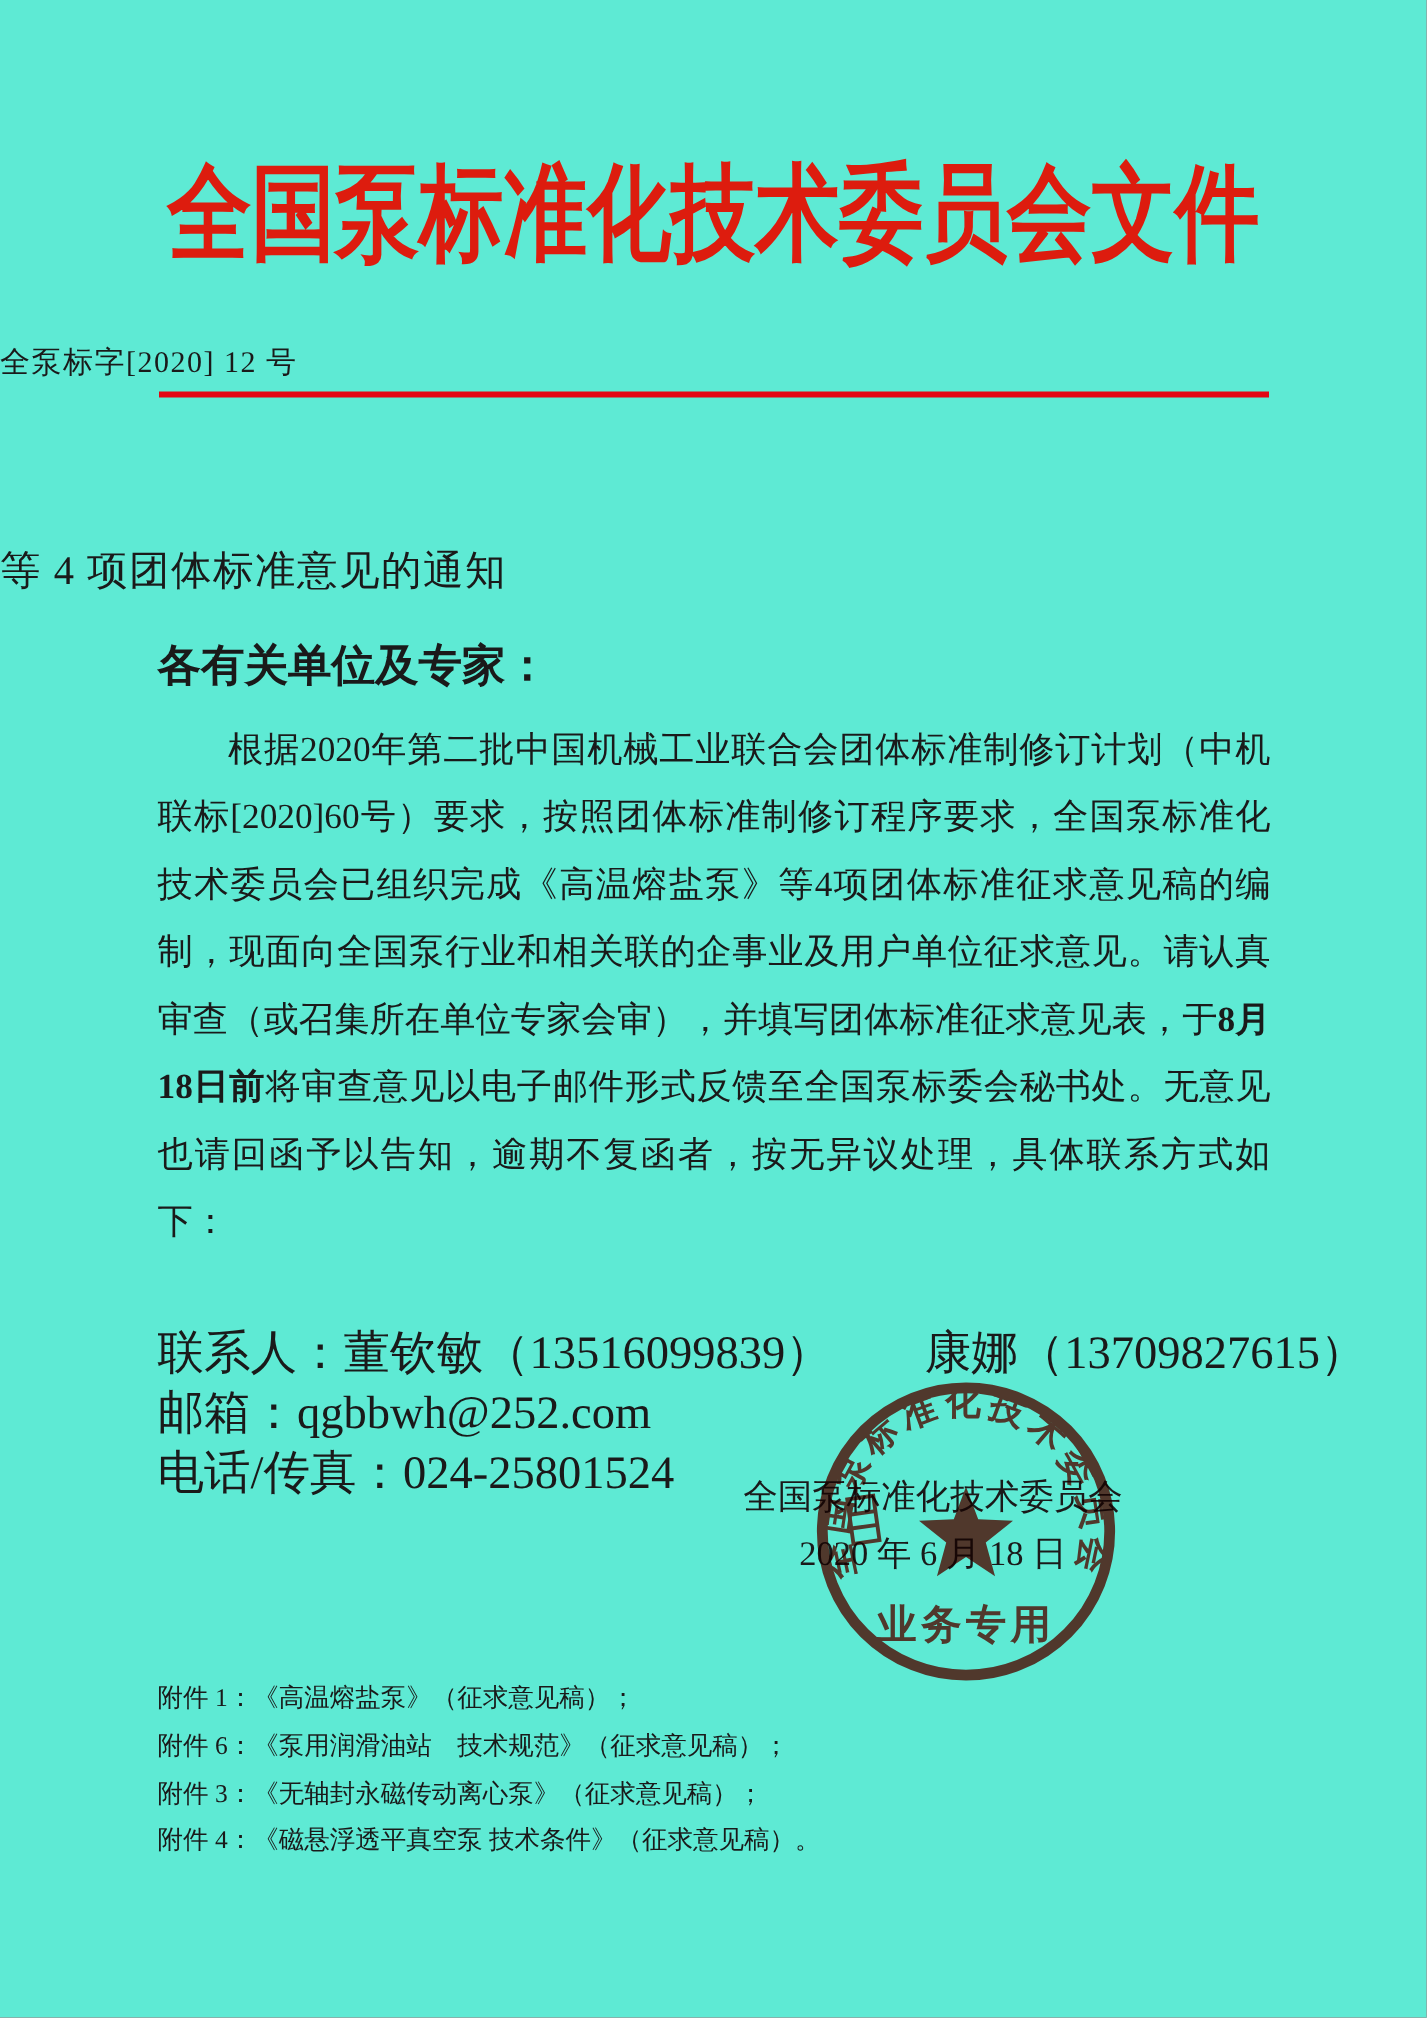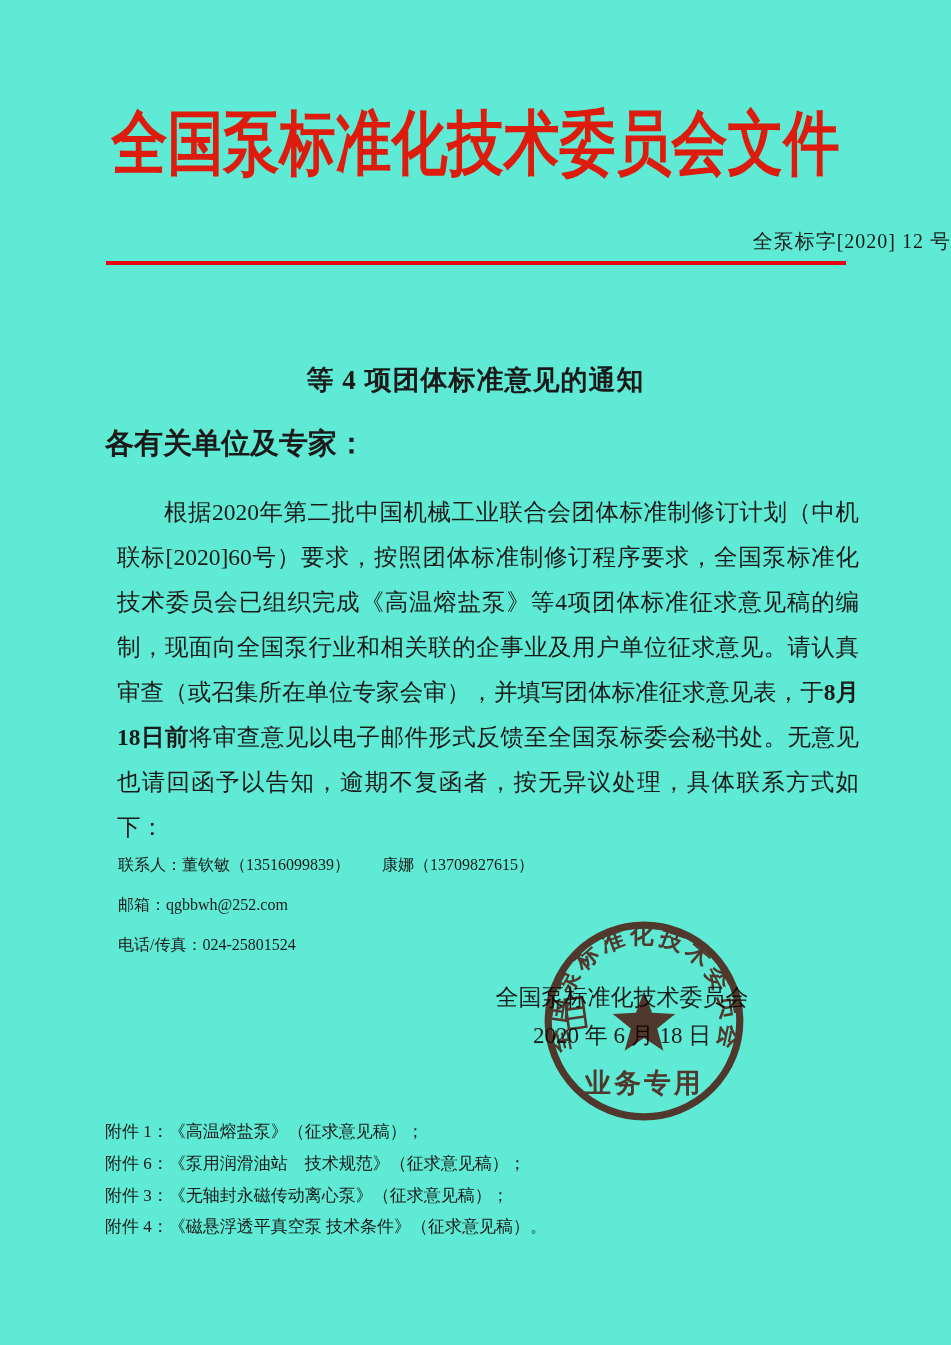--- a/index.html
+++ b/index.html
@@ -26,21 +26,21 @@
     transform: scaleX(0.8);
     transform-origin: center;
     letter-spacing: 0px;
     line-height: 80px;
   }
   .doc-number {
     position: absolute;
     top: 228px;
     left: 0;
     width: 100%;
-    text-align: right;
+    text-align: left;
     font-size: 20px;
     letter-spacing: 1px;
   }
   .red-rule {
     position: absolute;
     top: 261px;
     left: 106px;
     width: 740px;
     height: 4px;
     background: #e30613;
@@ -53,51 +53,49 @@
     text-align: center;
     font-size: 27px;
     font-weight: bold;
     letter-spacing: 1px;
   }
   .title-line2 {
     position: absolute;
     top: 362px;
     left: 0;
     width: 100%;
-    text-align: center;
     font-size: 27px;
-    font-weight: bold;
+    font-weight: normal;
     letter-spacing: 1px;
   }
   .salutation {
     position: absolute;
     top: 424px;
     left: 105px;
     font-size: 29px;
     font-weight: bold;
   }
   .body-paragraph {
     position: absolute;
     top: 478px;
     left: 105px;
     width: 742px;
     font-size: 23.5px;
     line-height: 45px;
     text-align: justify;
     text-indent: 2em;
-    margin: 12px;
+    margin: 0;
   }
   .body-paragraph b { font-weight: bold; }
   .contacts {
     position: absolute;
-    top: 845px;
+    top: 882px;
     left: 105px;
-    font-size: 16px;
+    font-size: 31px;
     line-height: 40px;
-    margin-left: 13px;
   }
   .signature {
     position: absolute;
     top: 979px;
     left: 494px;
     width: 256px;
     text-align: center;
     font-size: 23px;
     line-height: 38px;
   }

